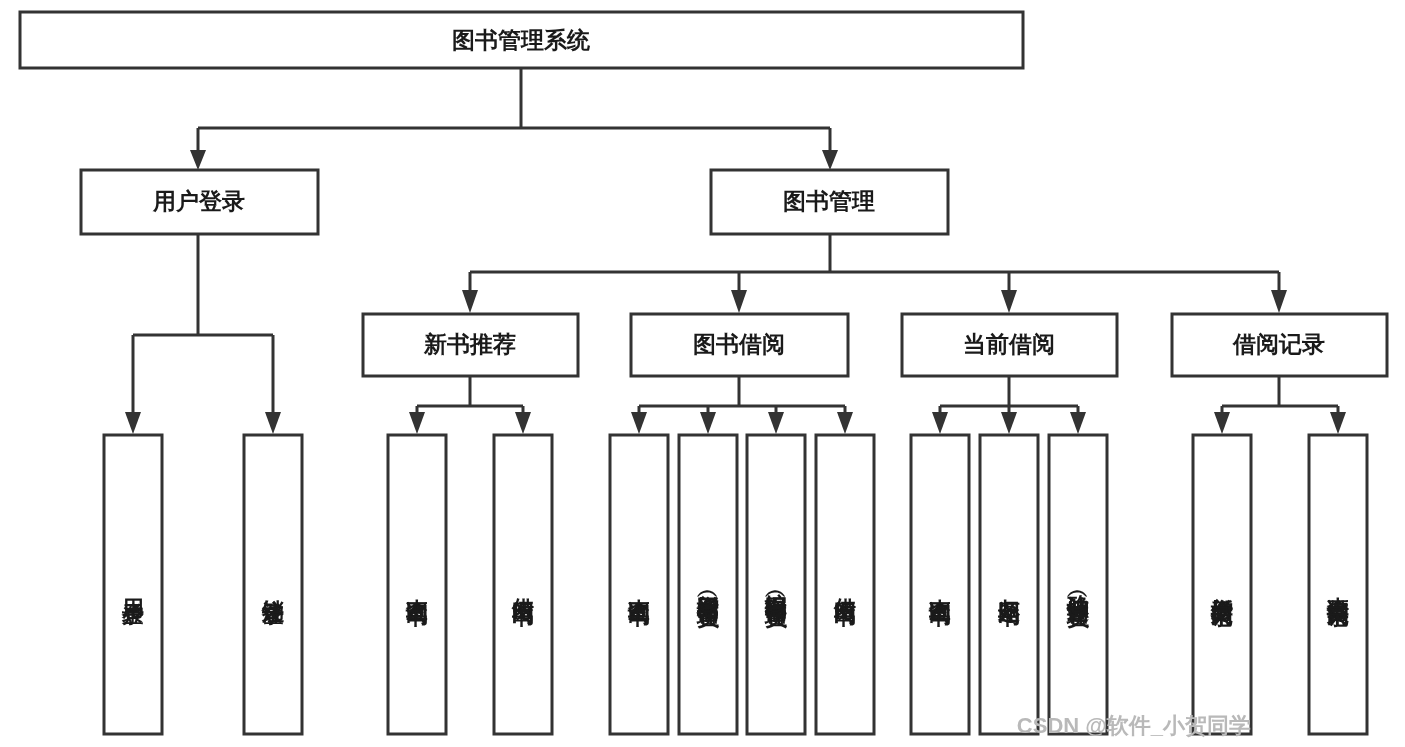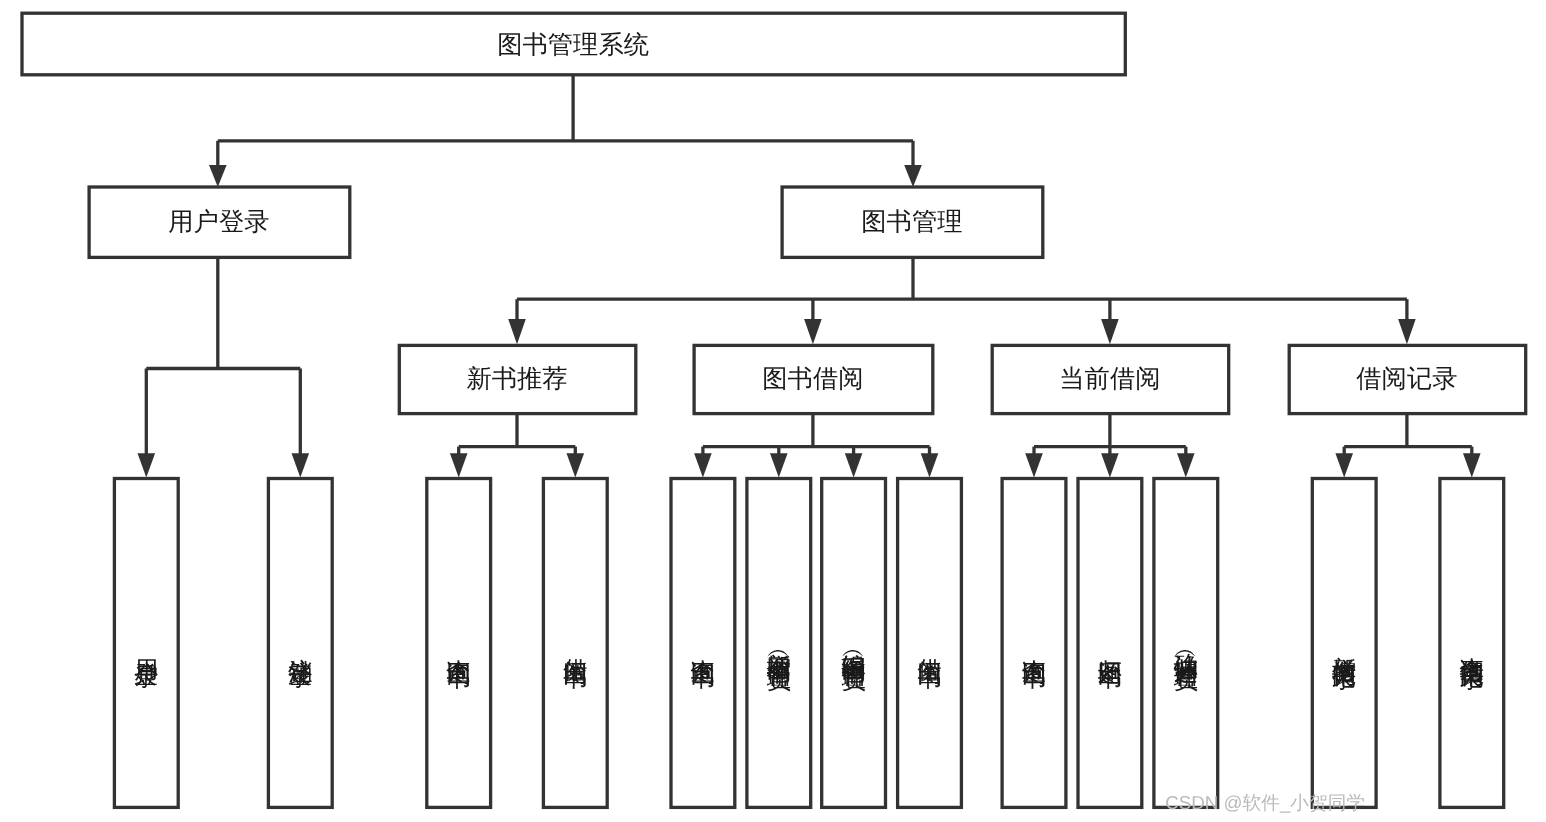--- a/index.html
+++ b/index.html
@@ -11,20 +11,21 @@
     width: 1405px;
     height: 747px;
     font-family: "Liberation Sans", "DejaVu Sans", sans-serif;
     overflow: hidden;
     position: relative;
   }
   #diagram-root {
     position: relative;
     width: 1265px;
     height: 747px;
+    font-weight: bold;
   }
   svg#flow-svg {
     position: absolute;
     left: 0;
     top: 0;
     width: 1405px;
     height: 747px;
     display: block;
   }
   .node-box {
@@ -56,24 +57,24 @@
     font-size: 22px;
     color: #1a1a1a;
     letter-spacing: 2px;
     line-height: 1;
     text-align: center;
     white-space: nowrap;
     pointer-events: none;
   }
   .watermark {
     position: absolute;
-    right: 24px;
+    right: 14px;
     bottom: 6px;
     font-family: "Liberation Sans", "DejaVu Sans", sans-serif;
-    font-size: 17px;
+    font-size: 22px;
     color: #b9b9b9;
     white-space: nowrap;
     user-select: none;
   }
 </style>
 </head>
 <body>
 
 <div id="diagram-root">
 

